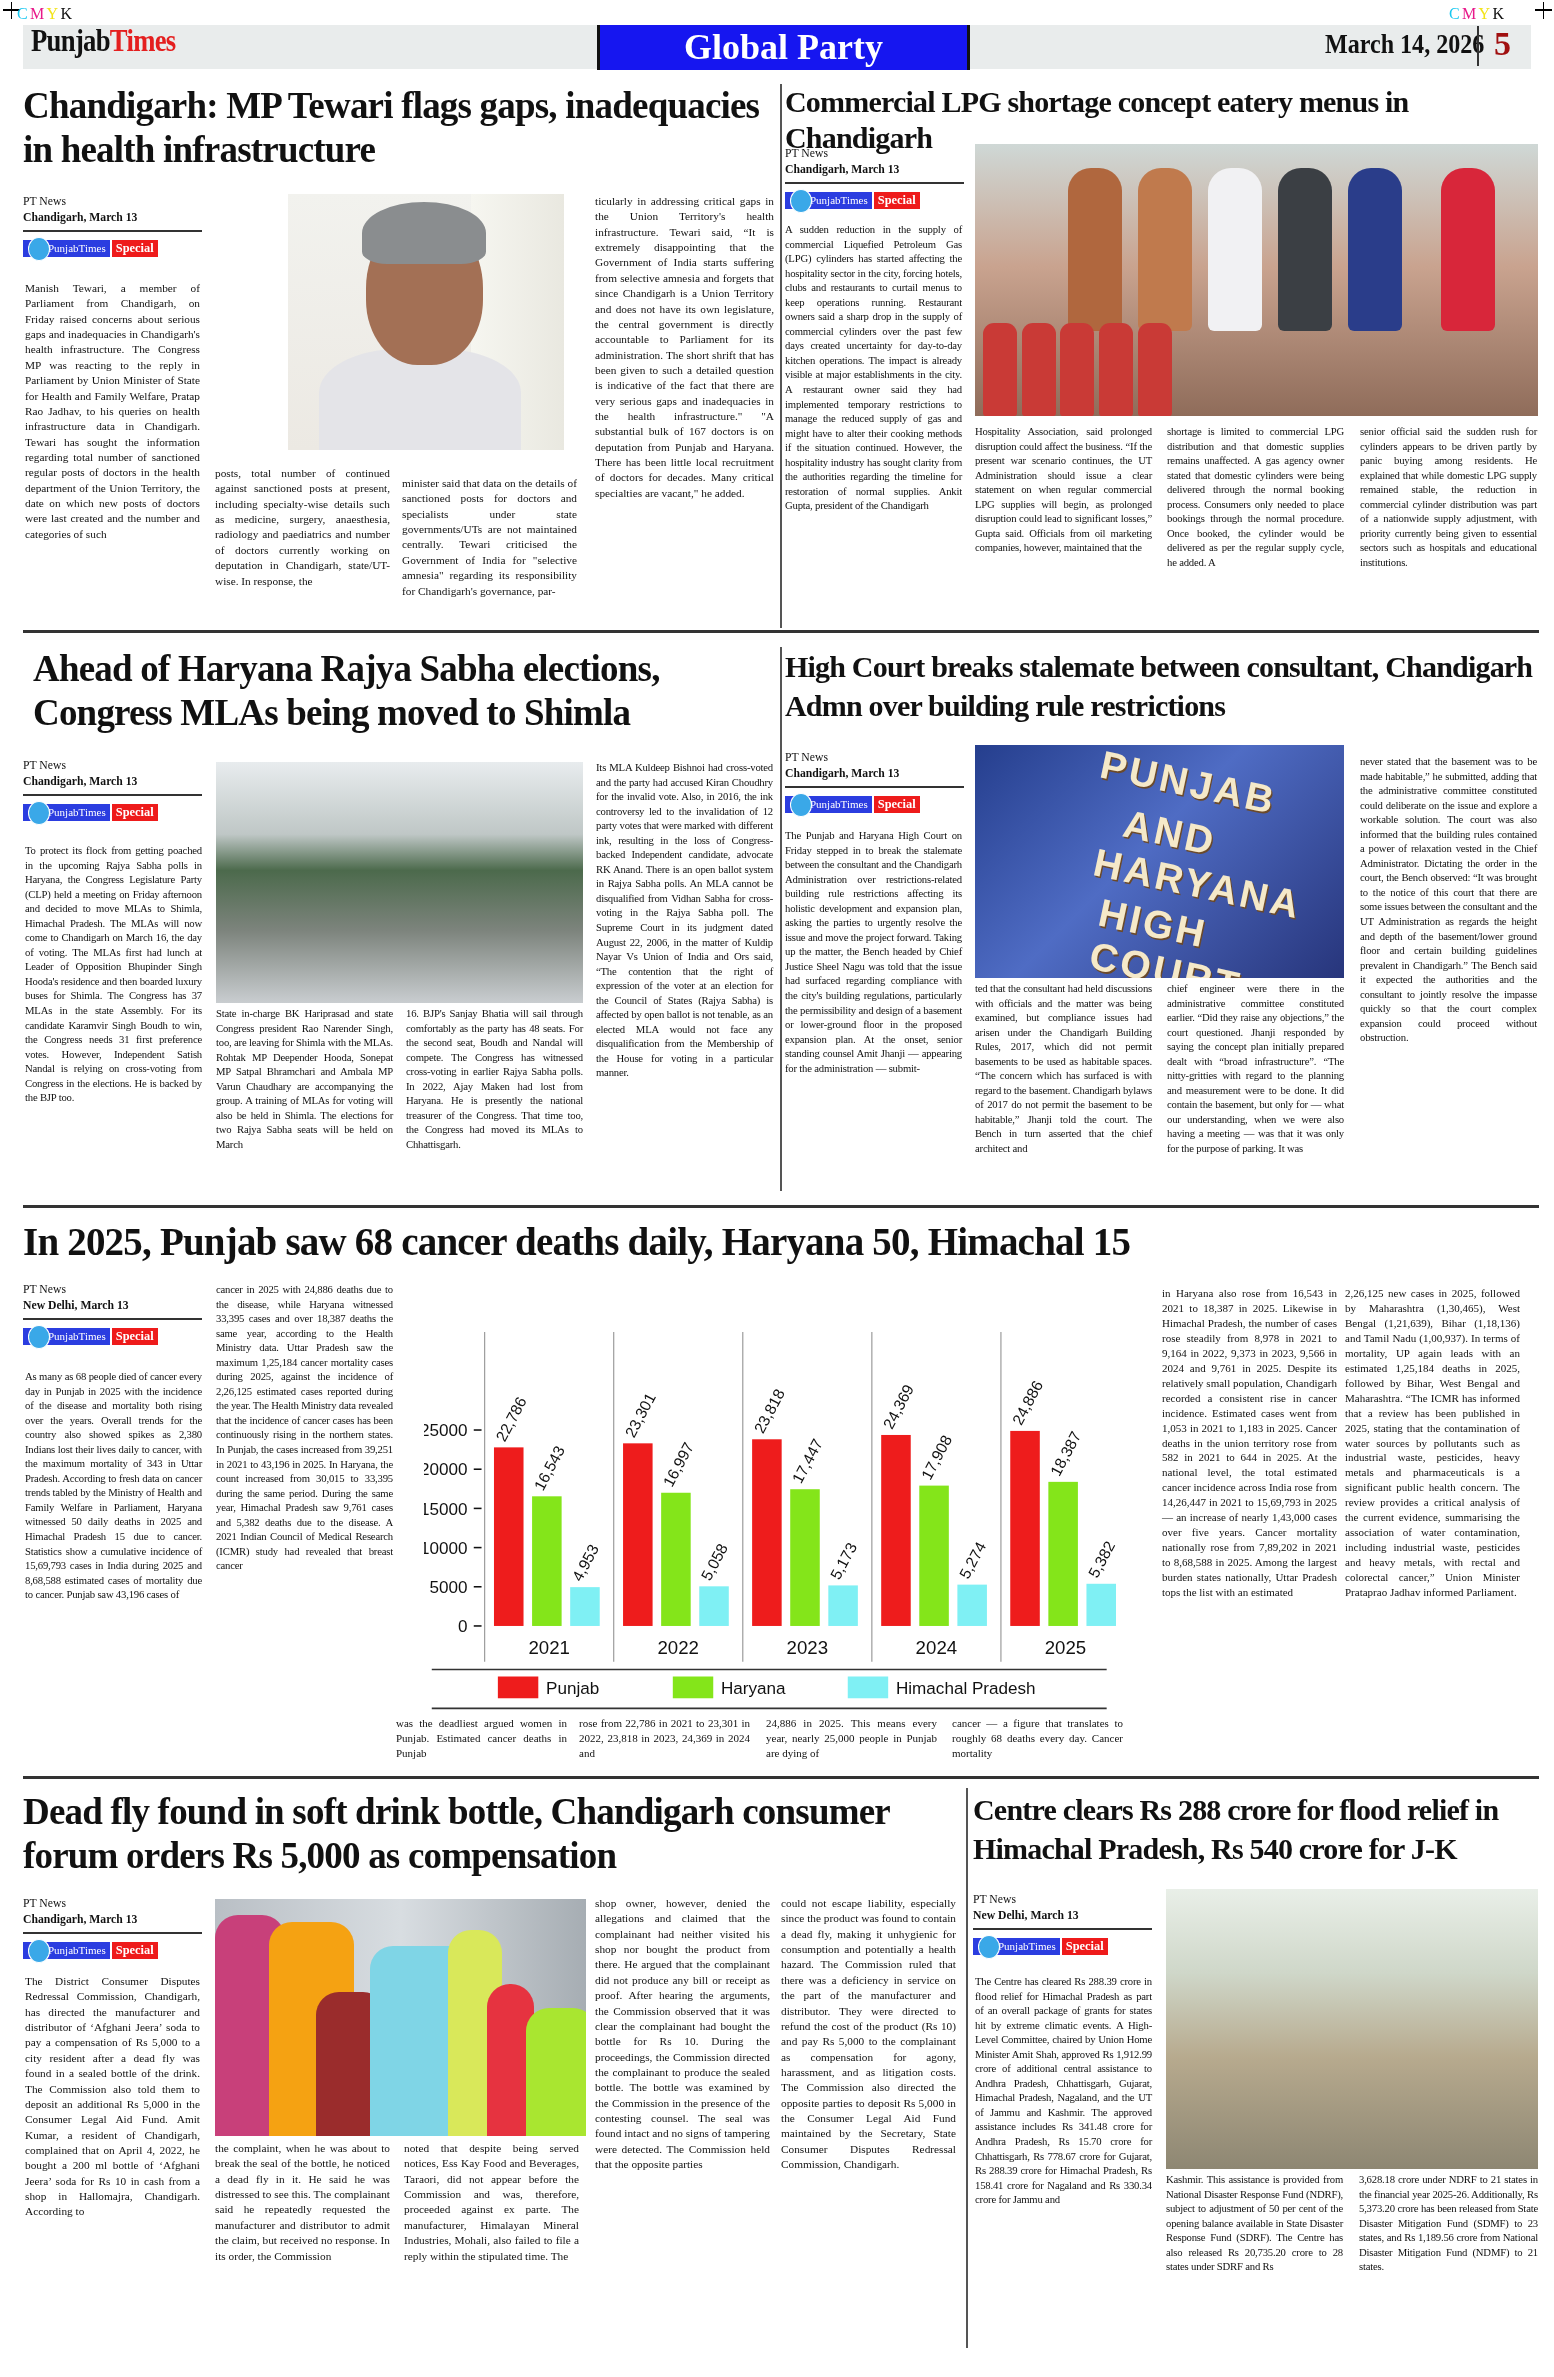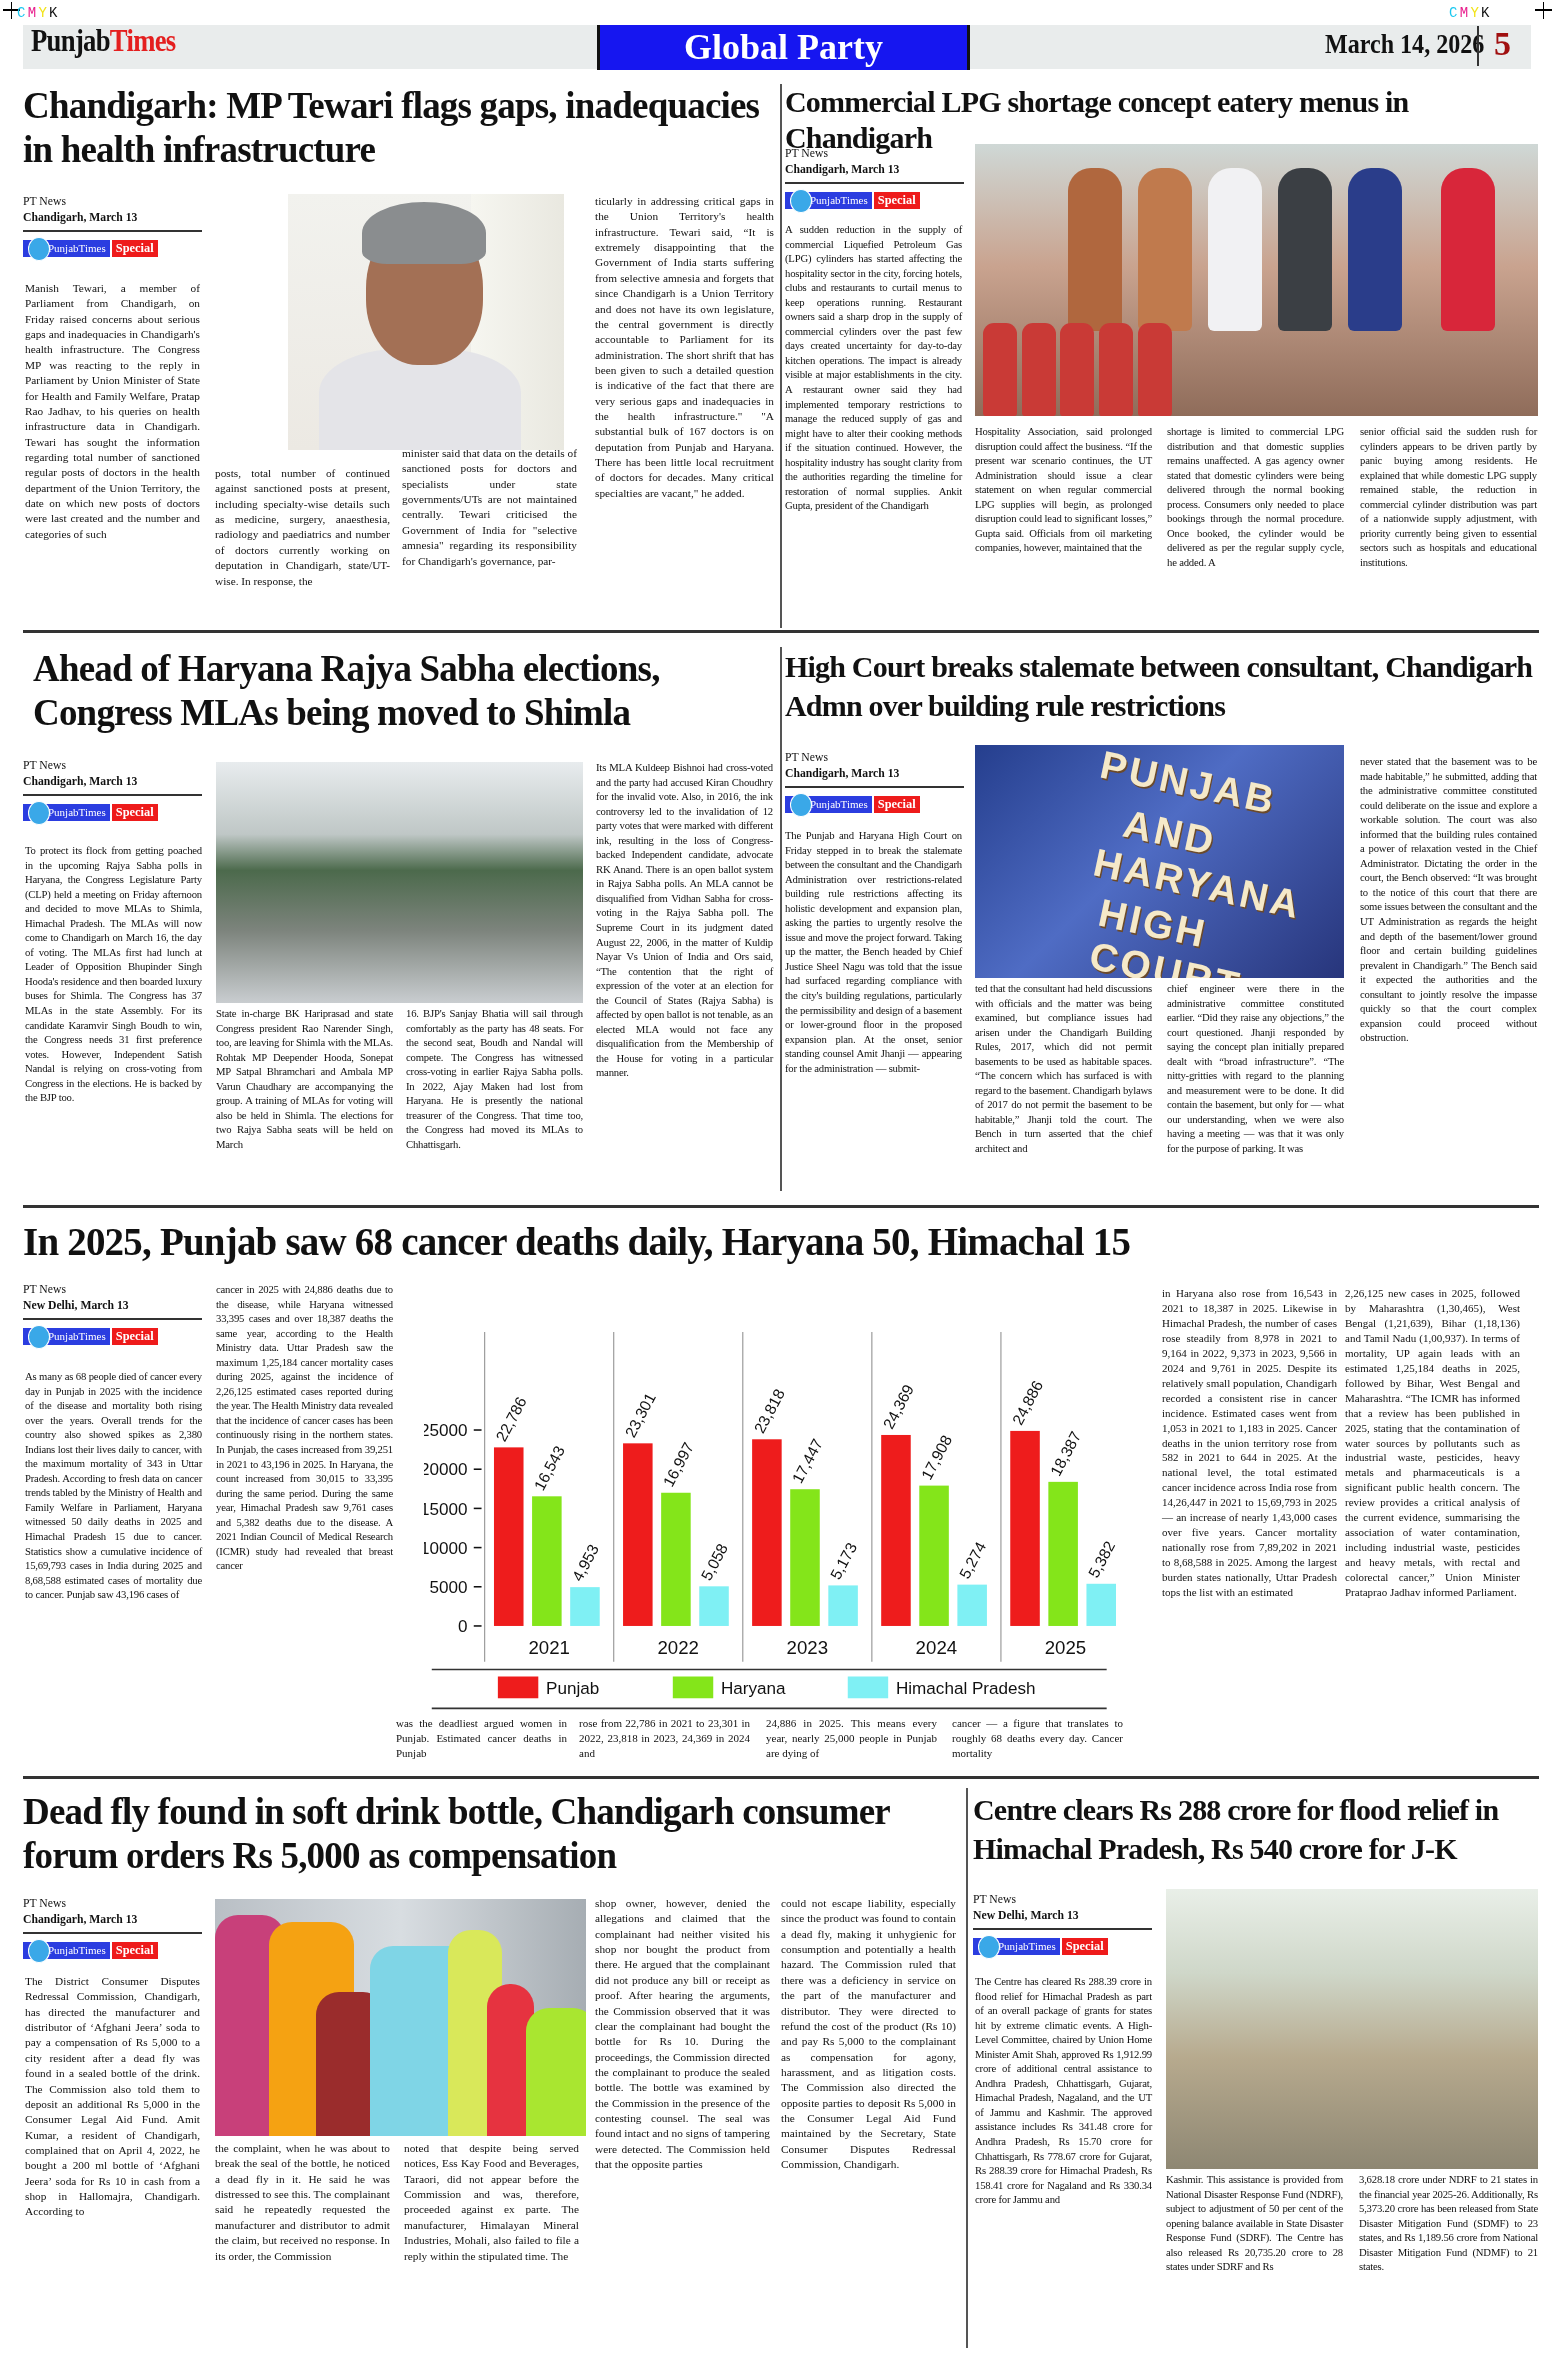--- a/index.html
+++ b/index.html
@@ -1,18 +1,18 @@
 <!DOCTYPE html>
 <html style="font-size:12.4px"><head>
 <meta charset="utf-8">
 <style>
 *{box-sizing:border-box;margin:0;padding:0}
 body{width:1554px;height:2377px;background:#fff;font-family:"Liberation Serif","DejaVu Serif",serif;color:#111;position:relative;overflow:hidden}
 .abs{position:absolute}
-.cmyk{font-family:Liberation Mono, monospace;font-size:14px;letter-spacing:2.3px;top:4.7px}
+.cmyk{font-family:Liberation Serif, serif;font-size:16px;letter-spacing:2.3px;top:4.7px}
 .cmyk .c{color:#19c8f0}.cmyk .m{color:#e8198a}.cmyk .y{color:#f2e318}.cmyk .k{color:#111}
 .reg{top:1.6px;width:17px;height:17px}
 .reg:before{content:"";position:absolute;left:0;top:7.8px;width:17px;height:1.6px;background:#000}
 .reg:after{content:"";position:absolute;left:7.8px;top:0;width:1.6px;height:17px;background:#000}
 .masthead{left:23px;top:25px;width:1508px;height:44px;background:#e9ecec}
 .brand{left:31px;top:23px;font-size:31px;font-weight:bold;font-family:"Liberation Serif",serif;letter-spacing:-0.8px;transform:scaleX(.86);transform-origin:left}
 .brand .t{color:#e41f1f}
 .section{left:597px;top:25px;width:373px;height:45px;background:#1616f0;border-left:3.9px solid #111;border-right:3.9px solid #111;color:#fff;font-size:36px;font-weight:bold;text-align:center;line-height:45px}
 .date{right:70px;top:28px;font-size:28px;font-weight:bold;transform:scaleX(.86);transform-origin:right}
 .pgsep{left:1477px;top:26.4px;width:1.6px;height:40px;background:#333}
@@ -76,21 +76,21 @@
     </div>
 </div>
 <div class="abs col" style="left:25px;top:281px;width:175px">Manish Tewari, a member of Parliament from Chandigarh, on Friday raised concerns about serious gaps and inadequacies in Chandigarh's health infrastructure. The Congress MP was reacting to the reply in Parliament by Union Minister of State for Health and Family Welfare, Pratap Rao Jadhav, to his queries on health infrastructure data in Chandigarh. Tewari has sought the information regarding total number of sanctioned regular posts of doctors in the health department of the Union Territory, the date on which new posts of doctors were last created and the number and categories of such</div>
 <div class="abs photo ph-tewari" style="left:288px;top:194px;width:276px;height:256px">
     <div class="col-w"></div>
     <div class="body"></div>
     <div class="head"></div>
     <div class="hair"></div>
   </div>
 <div class="abs col" style="left:215px;top:466px;width:175px">posts, total number of continued against sanctioned posts at present, including specialty-wise details such as medicine, surgery, anaesthesia, radiology and paediatrics and number of doctors currently working on deputation in Chandigarh, state/UT-wise. In response, the</div>
-<div class="abs col" style="left:402px;top:446px;width:175px">minister said that data on the details of sanctioned posts for doctors and specialists under state governments/UTs are not maintained centrally. Tewari criticised the Government of India for "selective amnesia" regarding its responsibility for Chandigarh's governance, par-</div>
+<div class="abs col" style="left:402px;top:476px;width:175px">minister said that data on the details of sanctioned posts for doctors and specialists under state governments/UTs are not maintained centrally. Tewari criticised the Government of India for "selective amnesia" regarding its responsibility for Chandigarh's governance, par-</div>
 <div class="abs col" style="left:595px;top:194px;width:179px">ticularly in addressing critical gaps in the Union Territory's health infrastructure. Tewari said, “It is extremely disappointing that the Government of India starts suffering from selective amnesia and forgets that since Chandigarh is a Union Territory and does not have its own legislature, the central government is directly accountable to Parliament for its administration. The short shrift that has been given to such a detailed question is indicative of the fact that there are very serious gaps and inadequacies in the health infrastructure." "A substantial bulk of 167 doctors is on deputation from Punjab and Haryana. There has been little local recruitment of doctors for decades. Many critical specialties are vacant," he added.</div>
 
 <div class="abs vrule" style="left:780px;top:84px;height:544px"></div>
 
 <div class="abs headline" style="left:785px;top:84px;width:766px;font-size:30px">Commercial LPG shortage concept eatery menus in Chandigarh</div>
 <div class="abs" style="left:785px;top:146px;width:179px">
   <div class="byline">
       <div class="src">PT News</div>
       <div>Chandigarh, March 13</div>
     </div>

